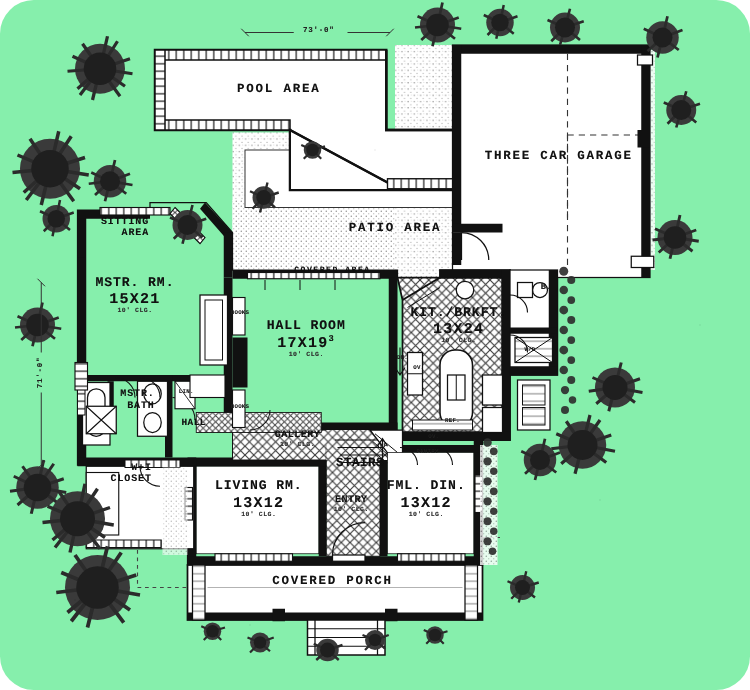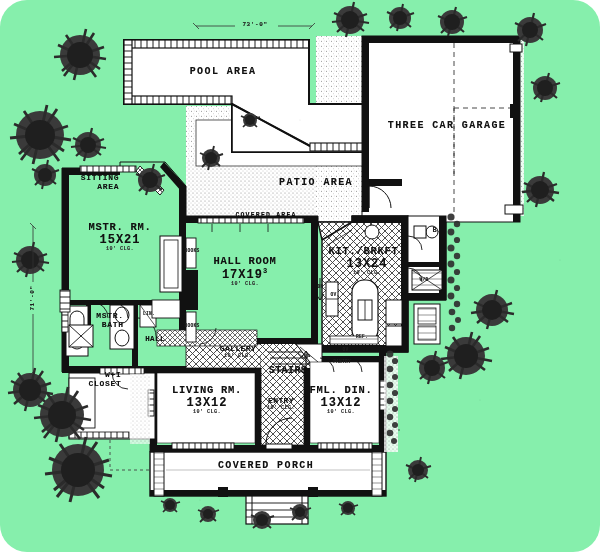--- a/index.html
+++ b/index.html
@@ -616,21 +616,21 @@
 
     <div class="lbl area-lbl" style="left:268px;top:183px;margin-left:48px;">PATIO AREA</div>
 
     <div class="lbl small-lbl" style="left:266px;top:216px;letter-spacing:1.2px;">COVERED AREA</div>
 
     <div class="lbl stack room-name" style="left:100px;top:183px;font-size:8px;">
       <div>SITTING</div>
       <div>AREA</div>
     </div>
 
-    <div class="lbl stack" style="left:120px;top:237px;">
+    <div class="lbl stack" style="left:108px;top:237px;">
       <div class="room-name">MSTR. RM.</div>
       <div class="room-dim">15X21</div>
       <div class="clg">10' CLG.</div>
     </div>
 
     <div class="lbl stack" style="left:245px;top:272px;">
       <div class="room-name">HALL ROOM</div>
       <div class="room-dim"><span>17X19</span><sup>3</sup></div>
       <div class="clg">10' CLG.</div>
     </div>

